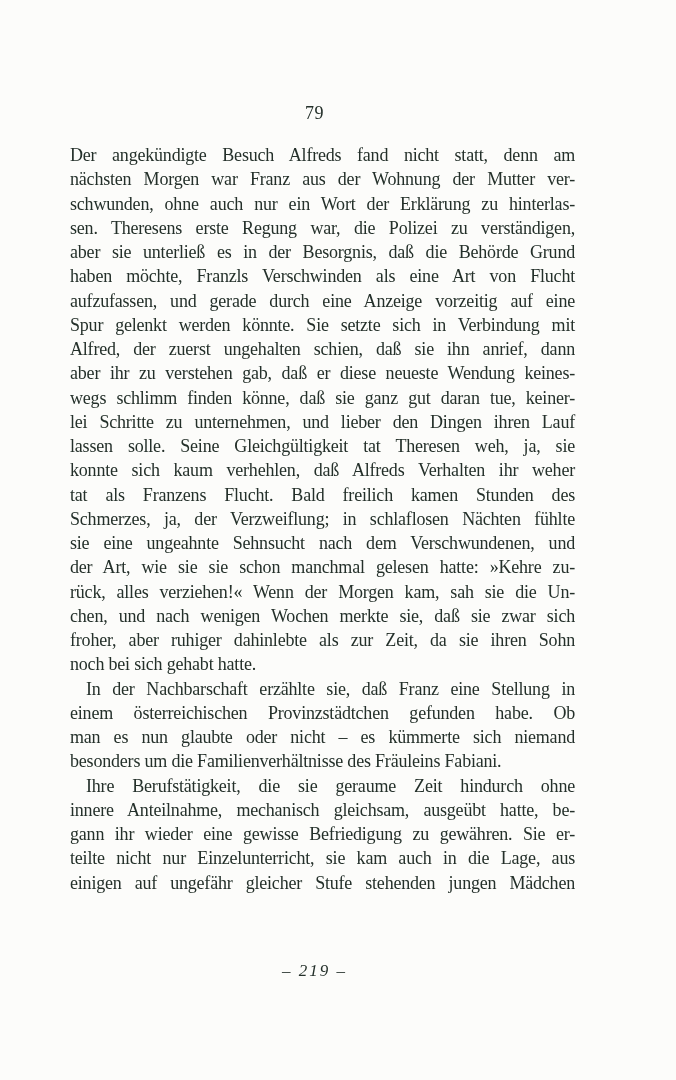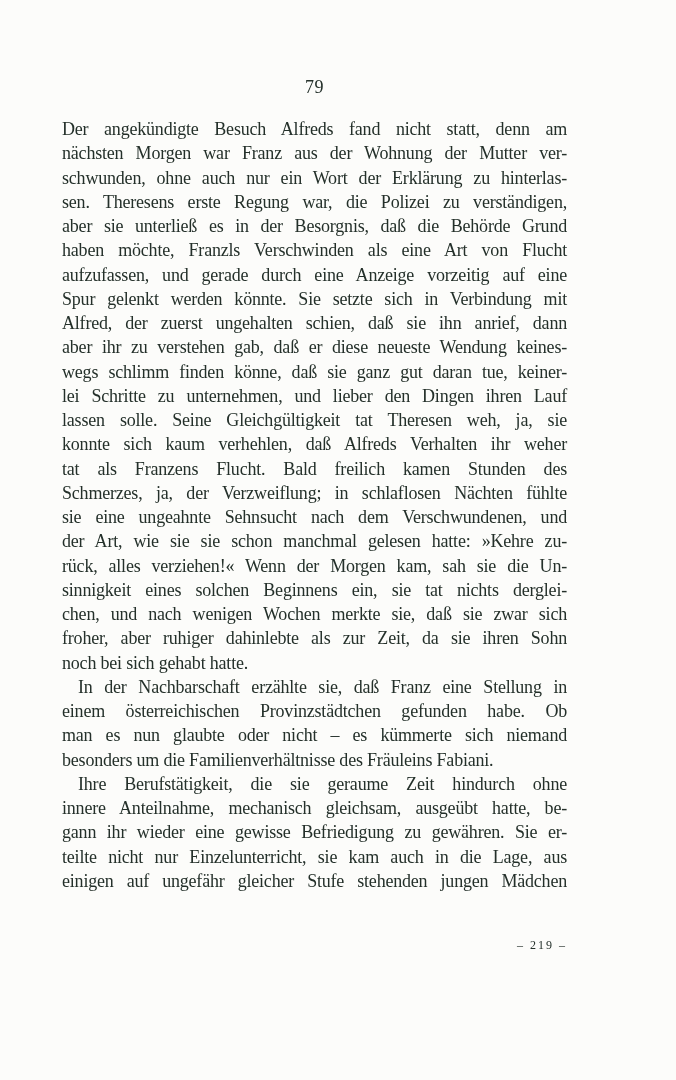--- a/index.html
+++ b/index.html
@@ -12,35 +12,36 @@
     overflow: hidden;
     background: var(--paper, #fcfcfa);
     font-family: "Liberation Serif", "DejaVu Serif", serif;
     color: var(--ink, #24302a);
   }
   .page {
     position: relative;
     width: 676px;
     height: 968px;
     background: var(--paper, #fcfcfa);
+    margin-top: 26px;
   }
   .chapter-number {
     position: absolute;
     top: 75px;
     left: 62px;
     width: 505px;
     text-align: center;
     font-size: 18px;
     line-height: 24px;
     letter-spacing: 0.5px;
   }
   .text-block {
     position: absolute;
     top: 117px;
-    left: 62px;
+    left: 70px;
     width: 505px;
     font-size: 18px;
     line-height: 24.25px;
     letter-spacing: -0.2px;
   }
   .paragraph {
     margin: 0;
     padding: 0;
   }
   .line {
@@ -53,24 +54,25 @@
     text-align-last: left;
   }
   .line.indent {
     padding-left: 16px;
   }
   .page-number-footer {
     position: absolute;
     top: 934px;
     left: 62px;
     width: 505px;
-    text-align: right;
-    font-size: 12px;
+    text-align: center;
+    font-size: 17px;
     line-height: 22px;
     letter-spacing: 2px;
+    font-style: italic;
   }
 </style>
 </head>
 <body>
 
 <div class="page">
   <div class="chapter-number">79</div>
 
   <div class="text-block">
       <div class="paragraph">
@@ -86,21 +88,20 @@
         <div class="line">aber ihr zu verstehen gab, daß er diese neueste Wendung keines-</div>
         <div class="line">wegs schlimm finden könne, daß sie ganz gut daran tue, keiner-</div>
         <div class="line">lei Schritte zu unternehmen, und lieber den Dingen ihren Lauf</div>
         <div class="line">lassen solle. Seine Gleichgültigkeit tat Theresen weh, ja, sie</div>
         <div class="line">konnte sich kaum verhehlen, daß Alfreds Verhalten ihr weher</div>
         <div class="line">tat als Franzens Flucht. Bald freilich kamen Stunden des</div>
         <div class="line">Schmerzes, ja, der Verzweiflung; in schlaflosen Nächten fühlte</div>
         <div class="line">sie eine ungeahnte Sehnsucht nach dem Verschwundenen, und</div>
         <div class="line">der Art, wie sie sie schon manchmal gelesen hatte: »Kehre zu-</div>
         <div class="line">rück, alles verziehen!« Wenn der Morgen kam, sah sie die Un-</div>
-        <div class="line">sinnigkeit eines solchen Beginnens ein, sie tat nichts derglei-</div>
         <div class="line">chen, und nach wenigen Wochen merkte sie, daß sie zwar sich</div>
         <div class="line">froher, aber ruhiger dahinlebte als zur Zeit, da sie ihren Sohn</div>
         <div class="line last">noch bei sich gehabt hatte.</div>
       </div>
       <div class="paragraph">
         <div class="line indent">In der Nachbarschaft erzählte sie, daß Franz eine Stellung in</div>
         <div class="line">einem österreichischen Provinzstädtchen gefunden habe. Ob</div>
         <div class="line">man es nun glaubte oder nicht – es kümmerte sich niemand</div>
         <div class="line last">besonders um die Familienverhältnisse des Fräuleins Fabiani.</div>
       </div>

